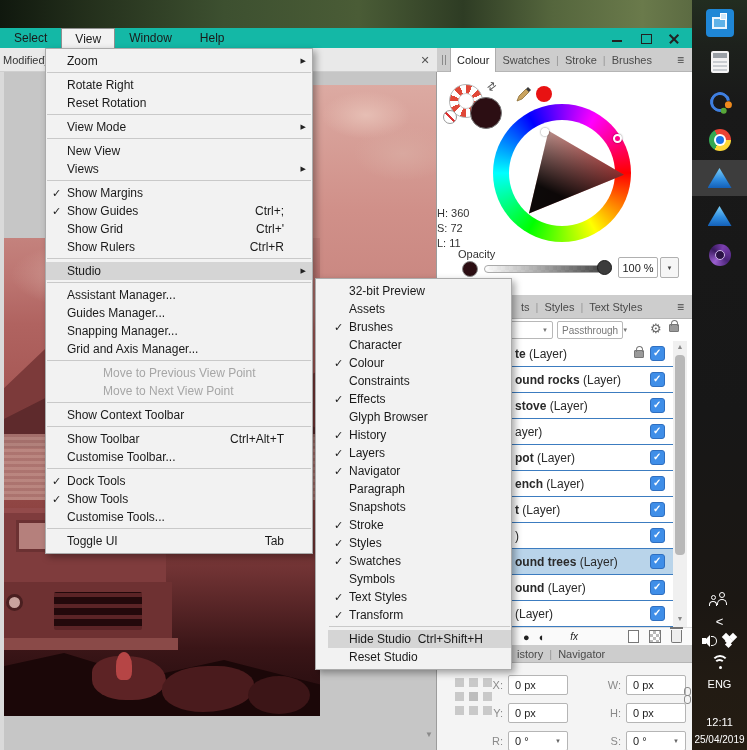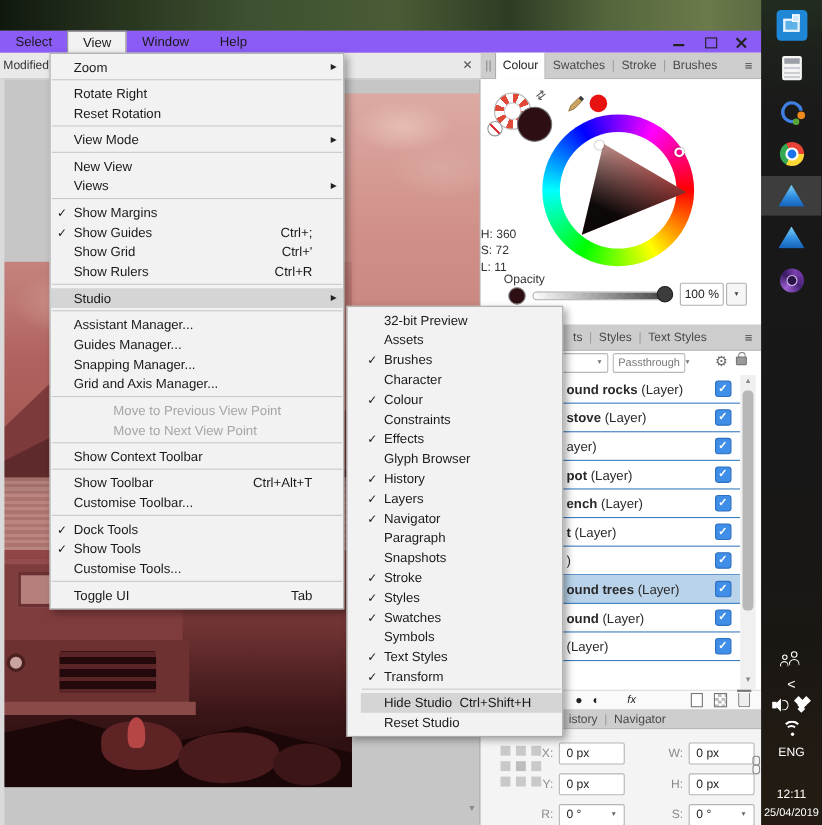--- a/index.html
+++ b/index.html
@@ -45,21 +45,21 @@
   .ico-speaker b{position:absolute;left:2px;top:1px;border-top:6px solid transparent;border-bottom:6px solid transparent;border-right:6px solid #fff;}
   .ico-speaker u{position:absolute;left:9px;top:2px;width:6px;height:10px;border:1.5px solid #fff;border-left:none;border-radius:0 8px 8px 0;}
   .ico-dropbox{position:relative;width:16px;height:14px;}
   .ico-dropbox i{position:absolute;width:6px;height:6px;background:#fff;transform:rotate(45deg);}
   .ico-wifi{position:relative;width:20px;height:14px;}
   .ico-wifi i{position:absolute;border:2px solid #fff;border-radius:50%;border-bottom-color:transparent;border-left-color:transparent;border-right-color:transparent;transform:rotate(0deg);}
   .ico-wifi b{position:absolute;left:9px;bottom:0;width:3px;height:3px;border-radius:50%;background:#fff;}
 
   
   #appwin{left:0;top:28px;width:692px;height:722px;background:#c4c4c4;}
-  #menubar{left:0;top:28px;width:692px;height:20px;background:#8b5cf6;display:flex;align-items:center;font-size:12px;color:#1a1a1a;}
+  #menubar{left:0;top:28px;width:692px;height:20px;background:#14b8a6;display:flex;align-items:center;font-size:12px;color:#1a1a1a;}
   .mb-item{padding:2px 14px;height:20px;display:flex;align-items:center;}
   .mb-item.active{border:1px solid #8f8f8f;border-bottom:none;background:#f2f2f2;padding:2px 13px;}
   #win-controls{position:absolute;left:600px;top:28px;width:92px;height:20px;display:flex;justify-content:space-between;align-items:center;padding:0 10px;}
   .wc{width:16px;height:14px;position:relative;}
   .wc-min::after{content:"";position:absolute;left:2px;top:9px;width:10px;height:2px;background:#222;}
   .wc-max::after{content:"";position:absolute;left:3px;top:3px;width:9px;height:8px;border:1.5px solid #222;}
   .wc-close::before,.wc-close::after{content:"";position:absolute;left:2px;top:7px;width:12px;height:1.6px;background:#222;}
   .wc-close::before{transform:rotate(45deg);}
   .wc-close::after{transform:rotate(-45deg);}
 
@@ -313,20 +313,25 @@
         <span class="dd">▼</span>
       </div>
     <div id="combo-blend" class="combo">
       <span>Passthrough</span>
       <span class="dd">▼</span>
     </div>
     <span id="gear-icon">⚙</span>
     <span id="blend-lock" class="lock-ico"></span>
   </div>
   <div id="layer-list" class="abs">
+      <div class="layer-row">
+        <span class="lname"><b>te</b><span> (Layer)</span></span>
+        <span class="lock-ico rowlock"></span>
+        <span class="cb"></span>
+      </div>
       <div class="layer-row">
         <span class="lname"><b>ound rocks</b><span> (Layer)</span></span>
         <span class="cb"></span>
       </div>
       <div class="layer-row">
         <span class="lname"><b>stove</b><span> (Layer)</span></span>
         <span class="cb"></span>
       </div>
       <div class="layer-row">
         <span class="lname"><b></b><span>ayer)</span></span>

